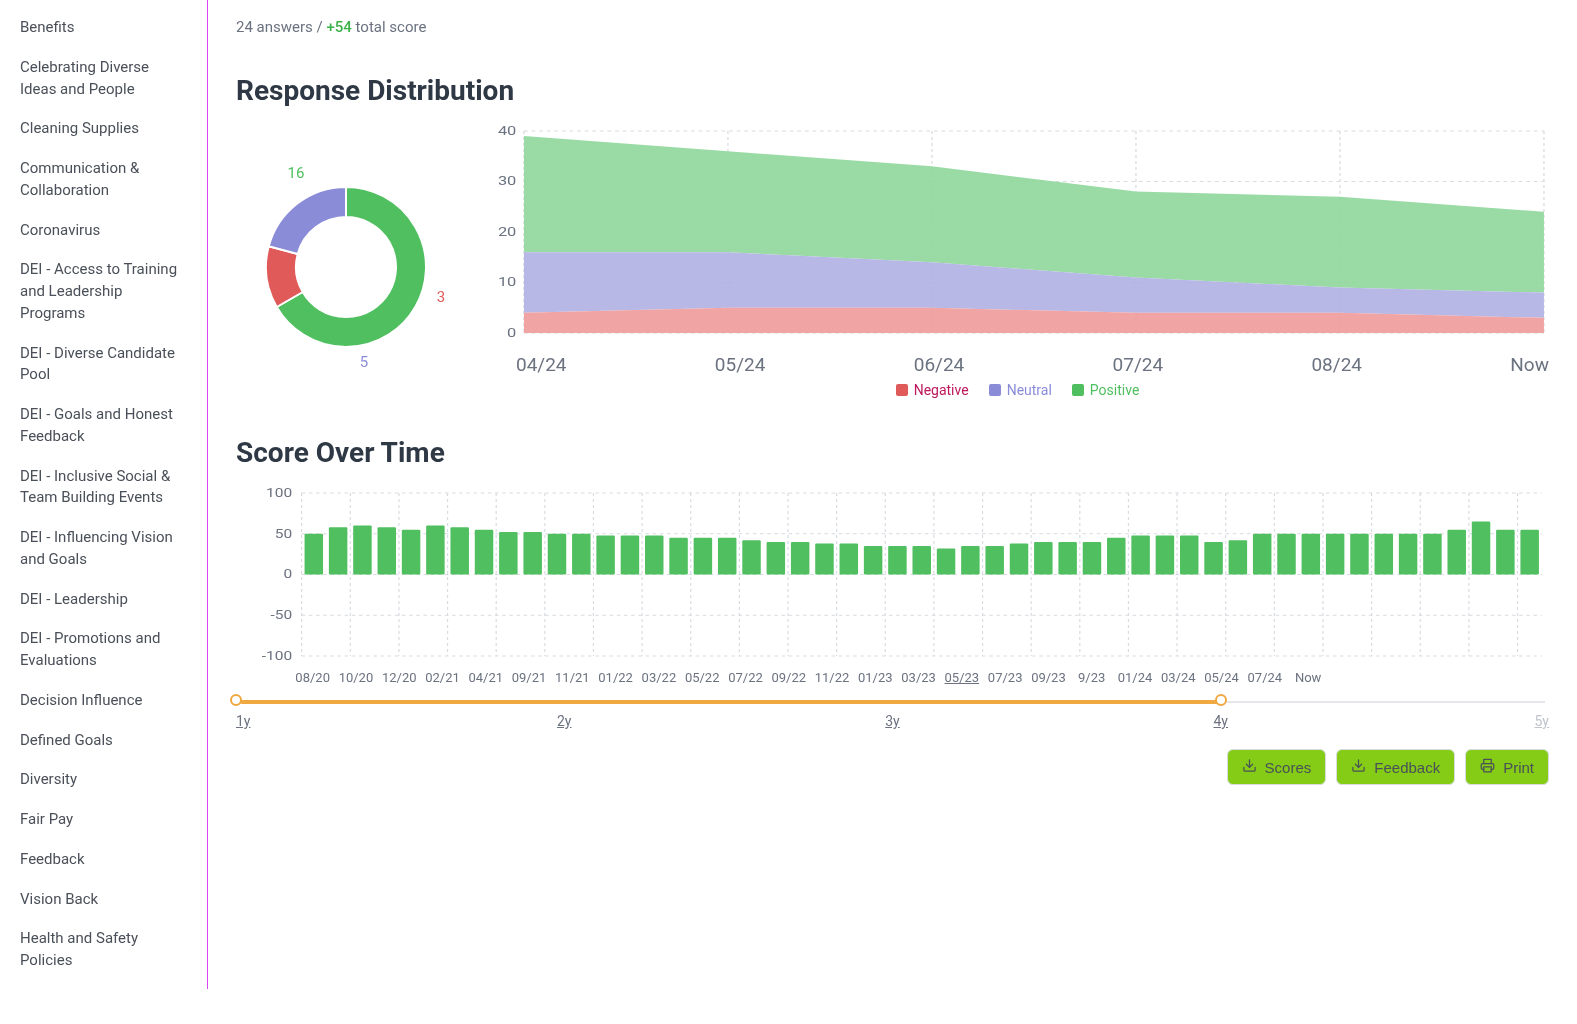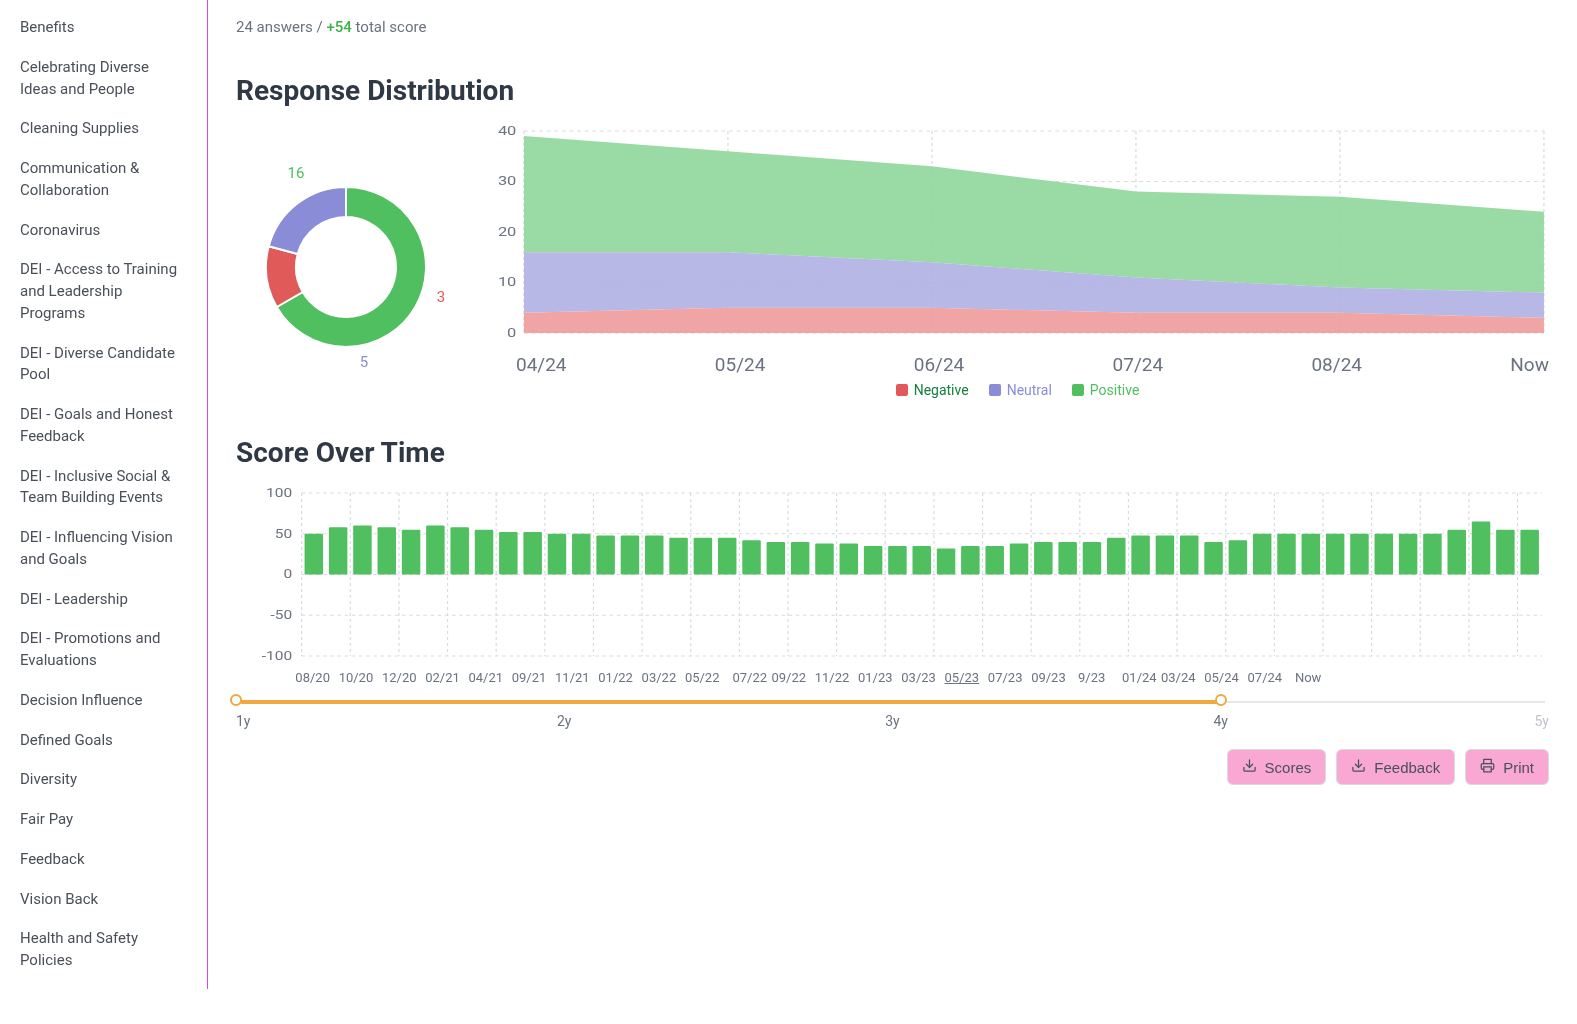--- a/index.html
+++ b/index.html
@@ -45,37 +45,37 @@
     width: 220px;
     flex-shrink: 0;
     display: flex;
     align-items: center;
     justify-content: center;
   }
   .area-wrap { flex: 1; min-width: 0; }
   .legend { display: flex; gap: 20px; justify-content: center; margin-top: 6px; font-size: 14px; }
   .legend-item { display: inline-flex; align-items: center; gap: 6px; }
   .legend-sw { width: 12px; height: 12px; display: inline-block; border-radius: 2px; }
-  .sw-neg { background: #e05a5a; } .txt-neg { color: #15803d; }
+  .sw-neg { background: #e05a5a; } .txt-neg { color: #be185d; }
   .sw-neu { background: #8a8cd8; } .txt-neu { color: #8a8cd8; }
   .sw-pos { background: #4fbf5f; } .txt-pos { color: #4fbf5f; }
   .grid-line { stroke: #d8dbe0; stroke-width: 1; stroke-dasharray: 3 3; }
   .bar-chart-wrap { margin-top: 6px; }
   .slider-row { margin-top: 10px; position: relative; height: 40px; }
   .slider-track { position: absolute; left: 4px; right: 4px; top: 6px; height: 2px; background: #e5e7eb; }
   .slider-fill { position: absolute; top: 5px; height: 4px; background: #f0a840; border-radius: 2px; }
   .slider-handle {
     position: absolute; top: -1px; width: 12px; height: 12px;
     border: 2px solid #f0a840; background: #fff; border-radius: 50%;
     transform: translateX(-50%);
   }
-  .slider-tick { position: absolute; top: 18px; font-size: 14px; color: #9ca3af; transform: translateX(-50%); }
+  .slider-tick { position: absolute; top: 18px; font-size: 14px; color: #9ca3af; transform: translateX(-50%); text-decoration: underline; }
   .actions { display: flex; gap: 10px; justify-content: flex-end; margin-top: 14px; }
   .btn {
-    border: 1px solid #d8dbe0; background: #f9a8d4; border-radius: 6px;
+    border: 1px solid #d8dbe0; background: #84cc16; border-radius: 6px;
     padding: 8px 14px; font-size: 15px; color: #4a5059; cursor: pointer;
     display: inline-flex; align-items: center; gap: 8px;
   }
   svg text { font-family: inherit; }
   .x-ticks { display: flex; justify-content: space-between; font-size: 19px; color: #6b7280; padding: 4px 0 0 0; }
   .bar-x-ticks { display: flex; font-size: 13px; color: #6b7280; padding-top: 4px; }
 </style>
 </head>
 <body>
 
@@ -265,30 +265,30 @@
         <span style="width: 43.2917px; display: inline-block; text-align: center; white-space: nowrap;">08/20</span>
         <span style="width: 43.2917px; display: inline-block; text-align: center; white-space: nowrap;">10/20</span>
         <span style="width: 43.2917px; display: inline-block; text-align: center; white-space: nowrap;">12/20</span>
         <span style="width: 43.2917px; display: inline-block; text-align: center; white-space: nowrap;">02/21</span>
         <span style="width: 43.2917px; display: inline-block; text-align: center; white-space: nowrap;">04/21</span>
         <span style="width: 43.2917px; display: inline-block; text-align: center; white-space: nowrap;">09/21</span>
         <span style="width: 43.2917px; display: inline-block; text-align: center; white-space: nowrap;">11/21</span>
         <span style="width: 43.2917px; display: inline-block; text-align: center; white-space: nowrap;">01/22</span>
         <span style="width: 43.2917px; display: inline-block; text-align: center; white-space: nowrap;">03/22</span>
         <span style="width: 43.2917px; display: inline-block; text-align: center; white-space: nowrap;">05/22</span>
-        <span style="width: 43.2917px; display: inline-block; text-align: right; white-space: nowrap;">07/22</span>
+        <span style="width: 43.2917px; display: inline-block; text-align: center; white-space: nowrap;">07/22</span>
         <span style="width: 43.2917px; display: inline-block; text-align: center; white-space: nowrap;">09/22</span>
         <span style="width: 43.2917px; display: inline-block; text-align: center; white-space: nowrap;">11/22</span>
         <span style="width: 43.2917px; display: inline-block; text-align: center; white-space: nowrap;">01/23</span>
         <span style="width: 43.2917px; display: inline-block; text-align: center; white-space: nowrap;">03/23</span>
         <span style="width: 43.2917px; display: inline-block; text-align: center; white-space: nowrap; text-decoration: underline;">05/23</span>
         <span style="width: 43.2917px; display: inline-block; text-align: center; white-space: nowrap;">07/23</span>
         <span style="width: 43.2917px; display: inline-block; text-align: center; white-space: nowrap;">09/23</span>
         <span style="width: 43.2917px; display: inline-block; text-align: center; white-space: nowrap;">9/23</span>
-        <span style="width: 43.2917px; display: inline-block; text-align: right; white-space: nowrap;">01/24</span>
+        <span style="width: 43.2917px; display: inline-block; text-align: center; white-space: nowrap;">01/24</span>
         <span style="width: 43.2917px; display: inline-block; text-align: center; white-space: nowrap;">03/24</span>
         <span style="width: 43.2917px; display: inline-block; text-align: center; white-space: nowrap;">05/24</span>
         <span style="width: 43.2917px; display: inline-block; text-align: center; white-space: nowrap;">07/24</span>
         <span style="width: 43.2917px; display: inline-block; text-align: center; white-space: nowrap;">Now</span>
       </div>
   </div>
 
   <div class="slider-row" id="slider-row">
     <div class="slider-track"></div>
   <div class="slider-fill" style="left: 4px; width: calc(75% - 4px);"></div>

